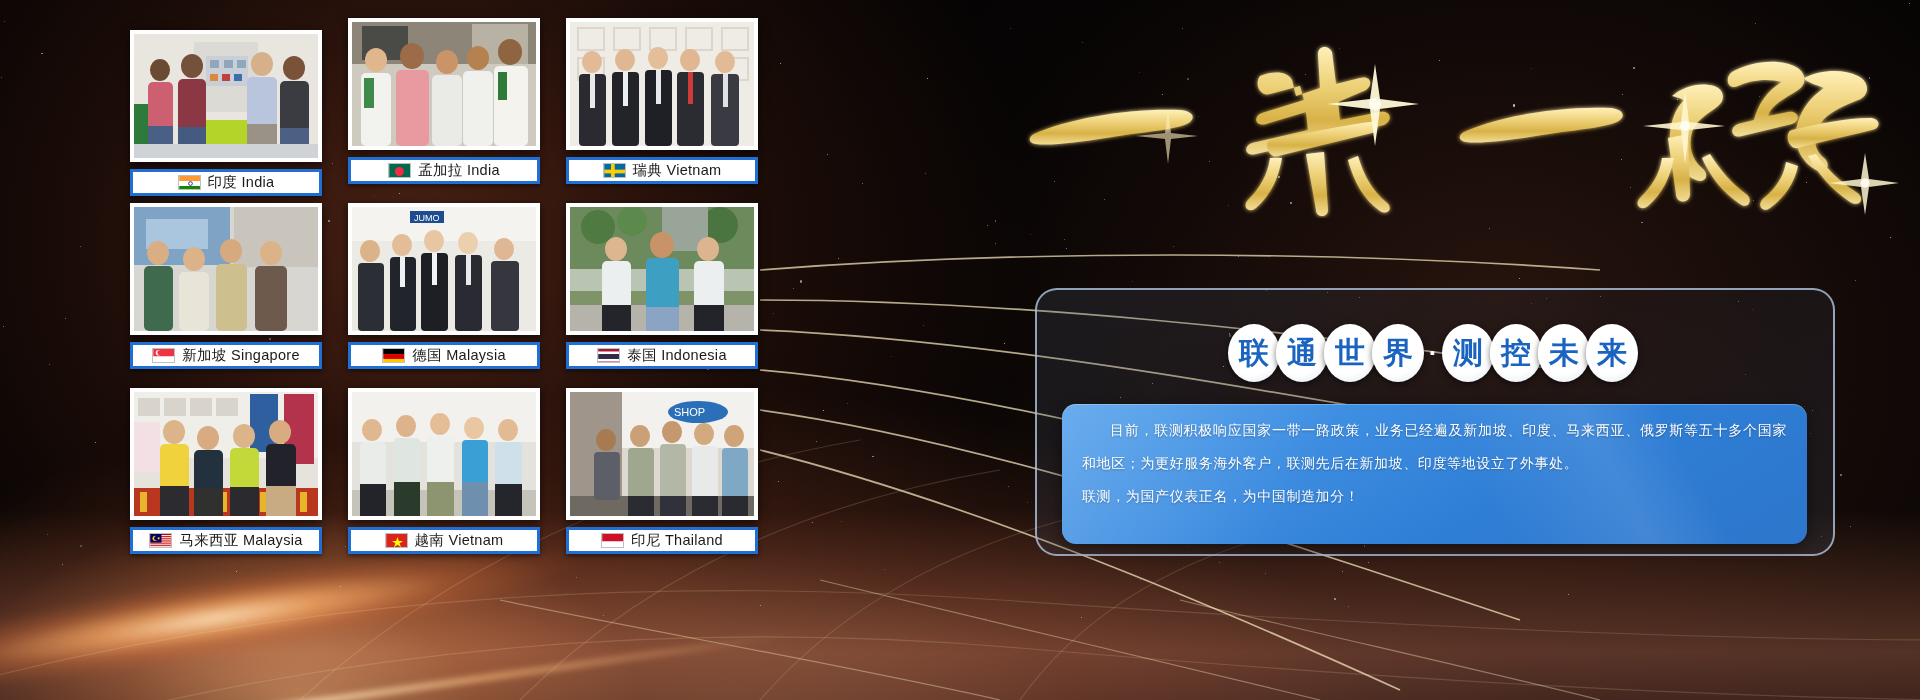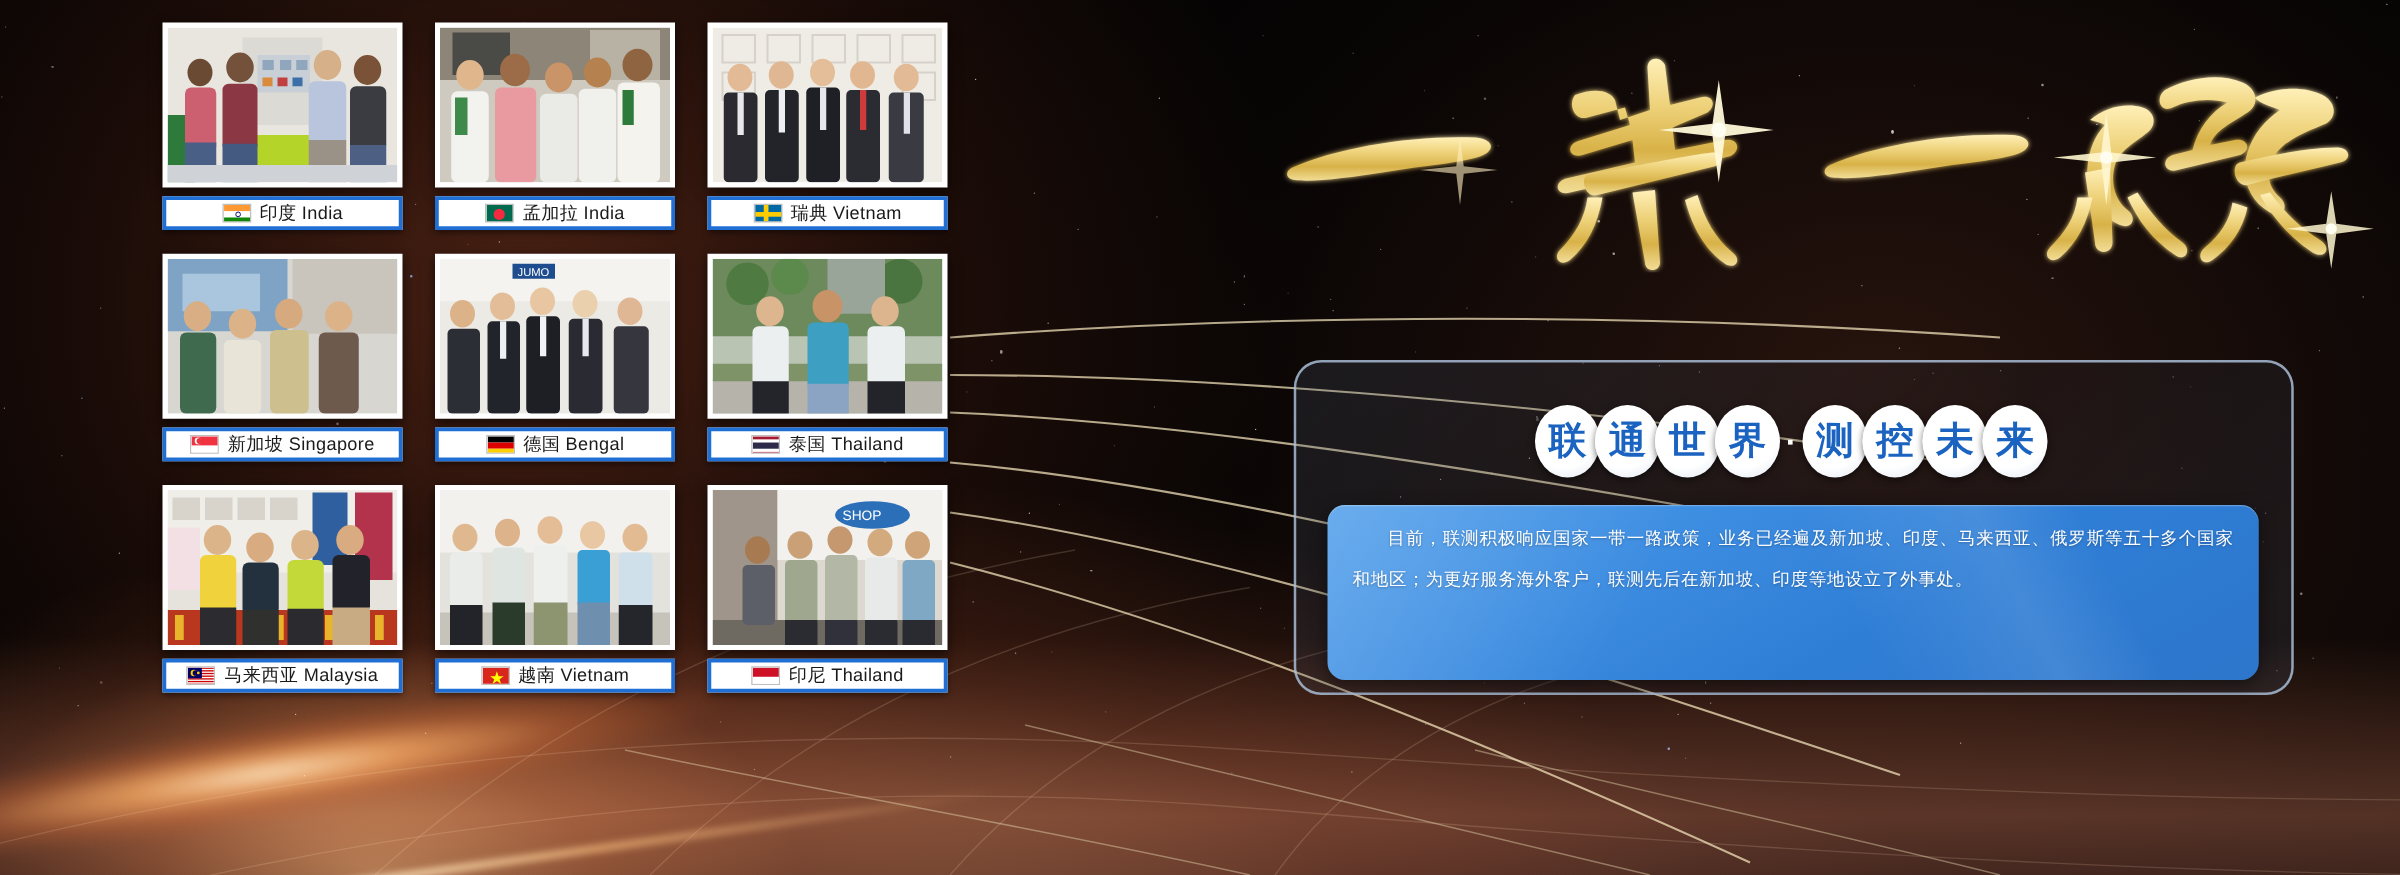--- a/index.html
+++ b/index.html
@@ -331,21 +331,21 @@
       <div class="star" style="left: 215.169px; top: 91.6993px; width: 1px; height: 1px; opacity: 0.22;"></div>
       <div class="star" style="left: 443.295px; top: 173.227px; width: 1px; height: 1px; opacity: 0.22;"></div>
       <div class="star" style="left: 1806.41px; top: 181.625px; width: 1px; height: 1px; opacity: 0.69;"></div>
       <div class="star" style="left: 1369.7px; top: 349.328px; width: 1px; height: 1px; opacity: 0.25; background: rgb(159, 198, 255);"></div>
       <div class="star" style="left: 1104.25px; top: 436.819px; width: 1px; height: 1px; opacity: 0.38;"></div>
       <div class="star" style="left: 1778px; top: 509.959px; width: 1px; height: 1px; opacity: 0.52;"></div>
     </div>
 
   <div class="grid">
 
-    <div class="card" style="left:0px;top:0px;">
+    <div class="card" style="left:0px;top:12px;">
       <div class="frame">
         <div class="photo">
           <svg class="scene" viewBox="0 0 184 124" preserveAspectRatio="none">
             <rect width="184" height="124" fill="#e9e6df"></rect>
             <rect x="60" y="8" width="64" height="70" fill="#dcdad4"></rect>
             <rect x="72" y="22" width="42" height="30" fill="#c9cfd6"></rect>
             <rect x="76" y="26" width="9" height="8" fill="#8fa6bd"></rect>
               <rect x="90" y="26" width="9" height="8" fill="#8fa6bd"></rect>
               <rect x="103" y="26" width="9" height="8" fill="#8fa6bd"></rect>
             <rect x="76" y="40" width="8" height="7" fill="#d98a3c"></rect>
@@ -527,21 +527,21 @@
         </div>
       </div>
       <div class="label">
         <span class="flag">
           <svg viewBox="0 0 30 20" width="23" height="15">
               <rect width="30" height="6.7" fill="#000"></rect>
               <rect y="6.7" width="30" height="6.6" fill="#DD0000"></rect>
               <rect y="13.3" width="30" height="6.7" fill="#FFCE00"></rect>
             </svg>
         </span>
-        <span class="lbl">德国 Bengal</span>
+        <span class="lbl">德国 Malaysia</span>
       </div>
     </div>
 
     <div class="card" style="left:436px;top:185px;">
       <div class="frame">
         <div class="photo">
           <svg class="scene" viewBox="0 0 184 124" preserveAspectRatio="none">
             <rect width="184" height="124" fill="#b9c4b2"></rect>
             <rect x="0" y="0" width="184" height="62" fill="#6d8a5c"></rect>
             <circle cx="28" cy="20" r="17" fill="#4f7a42"></circle>
@@ -566,21 +566,21 @@
       </div>
       <div class="label">
         <span class="flag">
           <svg viewBox="0 0 30 20" width="23" height="15">
               <rect width="30" height="20" fill="#fff"></rect>
               <rect width="30" height="3.3" fill="#A51931"></rect>
               <rect y="16.7" width="30" height="3.3" fill="#A51931"></rect>
               <rect y="6.7" width="30" height="6.6" fill="#2D2A4A"></rect>
             </svg>
         </span>
-        <span class="lbl">泰国 Thailand</span>
+        <span class="lbl">泰国 Indonesia</span>
       </div>
     </div>
 
     <div class="card" style="left:0px;top:370px;">
       <div class="frame">
         <div class="photo">
           <svg class="scene" viewBox="0 0 184 124" preserveAspectRatio="none">
             <rect width="184" height="124" fill="#e6e3dc"></rect>
             <rect x="0" y="0" width="184" height="66" fill="#f0eee9"></rect>
             <g fill="#d8d4cc">
@@ -802,15 +802,16 @@
     <span class="hchar dot">·</span>
     <span class="hchar">测</span>
     <span class="hchar">控</span>
     <span class="hchar">未</span>
     <span class="hchar">来</span>
   </div>
 
   <div class="panel-inner">
     <div class="sheen"></div>
     <p class="indent">目前，联测积极响应国家一带一路政策，业务已经遍及新加坡、印度、马来西亚、俄罗斯等五十多个国家和地区；为更好服务海外客户，联测先后在新加坡、印度等地设立了外事处。</p>
+    <p class="last">联测，为国产仪表正名，为中国制造加分！</p>
   </div>
 
 </div>
 
 </body></html>

